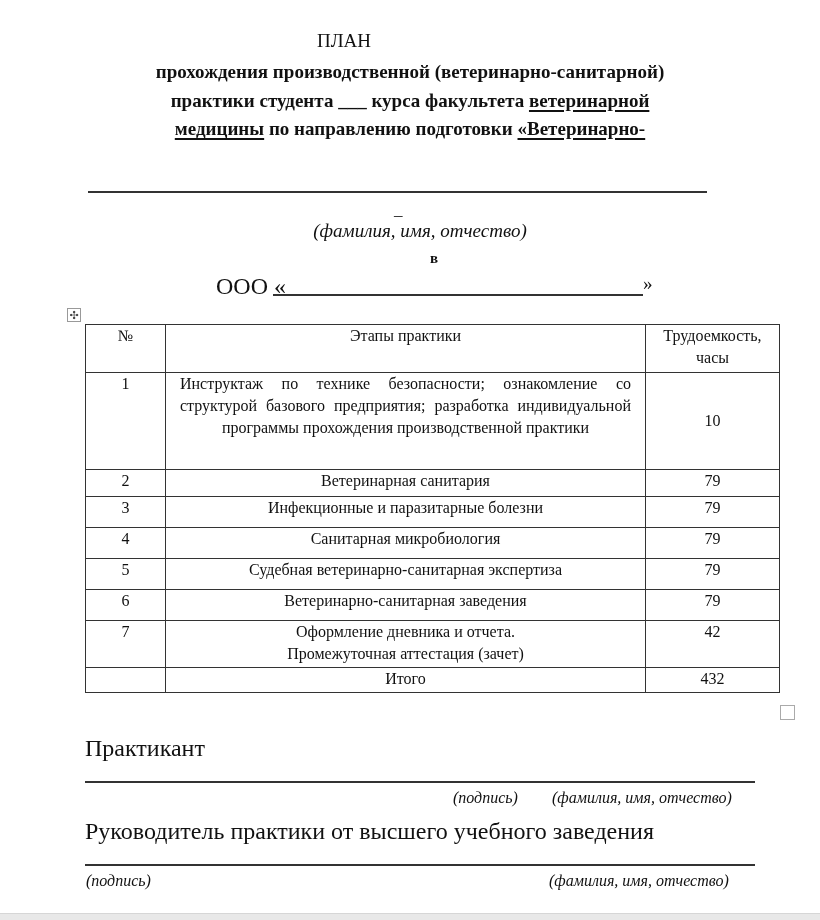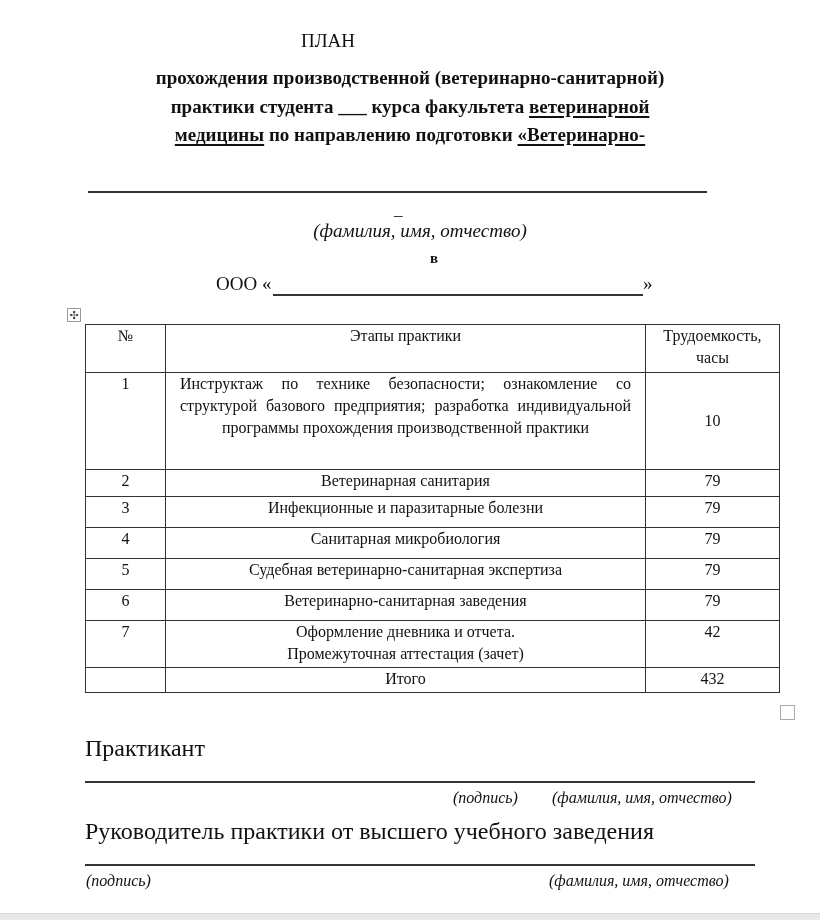--- a/index.html
+++ b/index.html
@@ -2,30 +2,30 @@
 <html><head>
 <meta charset="utf-8">
 <style>
   html, body { margin: 0; padding: 0; }
   body {
     width: 820px; height: 920px; background: #ffffff; position: relative; overflow: hidden;
     font-family: "Liberation Serif", serif; color: #111;
   }
   .abs { position: absolute; }
   .center { text-align: center; }
-  .title { left: 0; width: 656px; top: 30px; font-size: 19px; line-height: 22px; }
+  .title { left: 16px; width: 656px; top: 30px; font-size: 19px; line-height: 22px; }
   .subtitle {
-    left: 90px; width: 640px; top: 58px; font-size: 19px; font-weight: bold; line-height: 28.5px; text-align: center; margin-top: 6px;
+    left: 90px; width: 640px; top: 58px; font-size: 19px; font-weight: bold; line-height: 28.5px; text-align: center;
   }
   .subtitle u { text-decoration: underline; text-decoration-thickness: 2px; text-underline-offset: 3px; }
   .hline { background: #333; height: 2px; }
   .italic { font-style: italic; }
   .fio1 { left: 0; width: 840px; top: 220px; font-size: 19px; }
   .v { left: 0; width: 868px; top: 250px; font-size: 15px; font-weight: bold; }
-  .ooo { left: 216px; top: 273px; font-size: 19px; }
+  .ooo { left: 216px; top: 273px; font-size: 24px; }
   .ooo-line { left: 273px; top: 294px; width: 370px; height: 1.5px; background: #333; }
   .ooo-close { left: 643px; top: 273px; font-size: 19px; }
 
   .move-handle {
     left: 67px; top: 308px; width: 14px; height: 14px; border: 1px solid #999; box-sizing: border-box;
     font-size: 11px; line-height: 12px; text-align: center; color: #444; background: #fff;
   }
   .end-marker { left: 780px; top: 705px; width: 15px; height: 15px; border: 1px solid #aaa; box-sizing: border-box; }
 
   table.plan {

